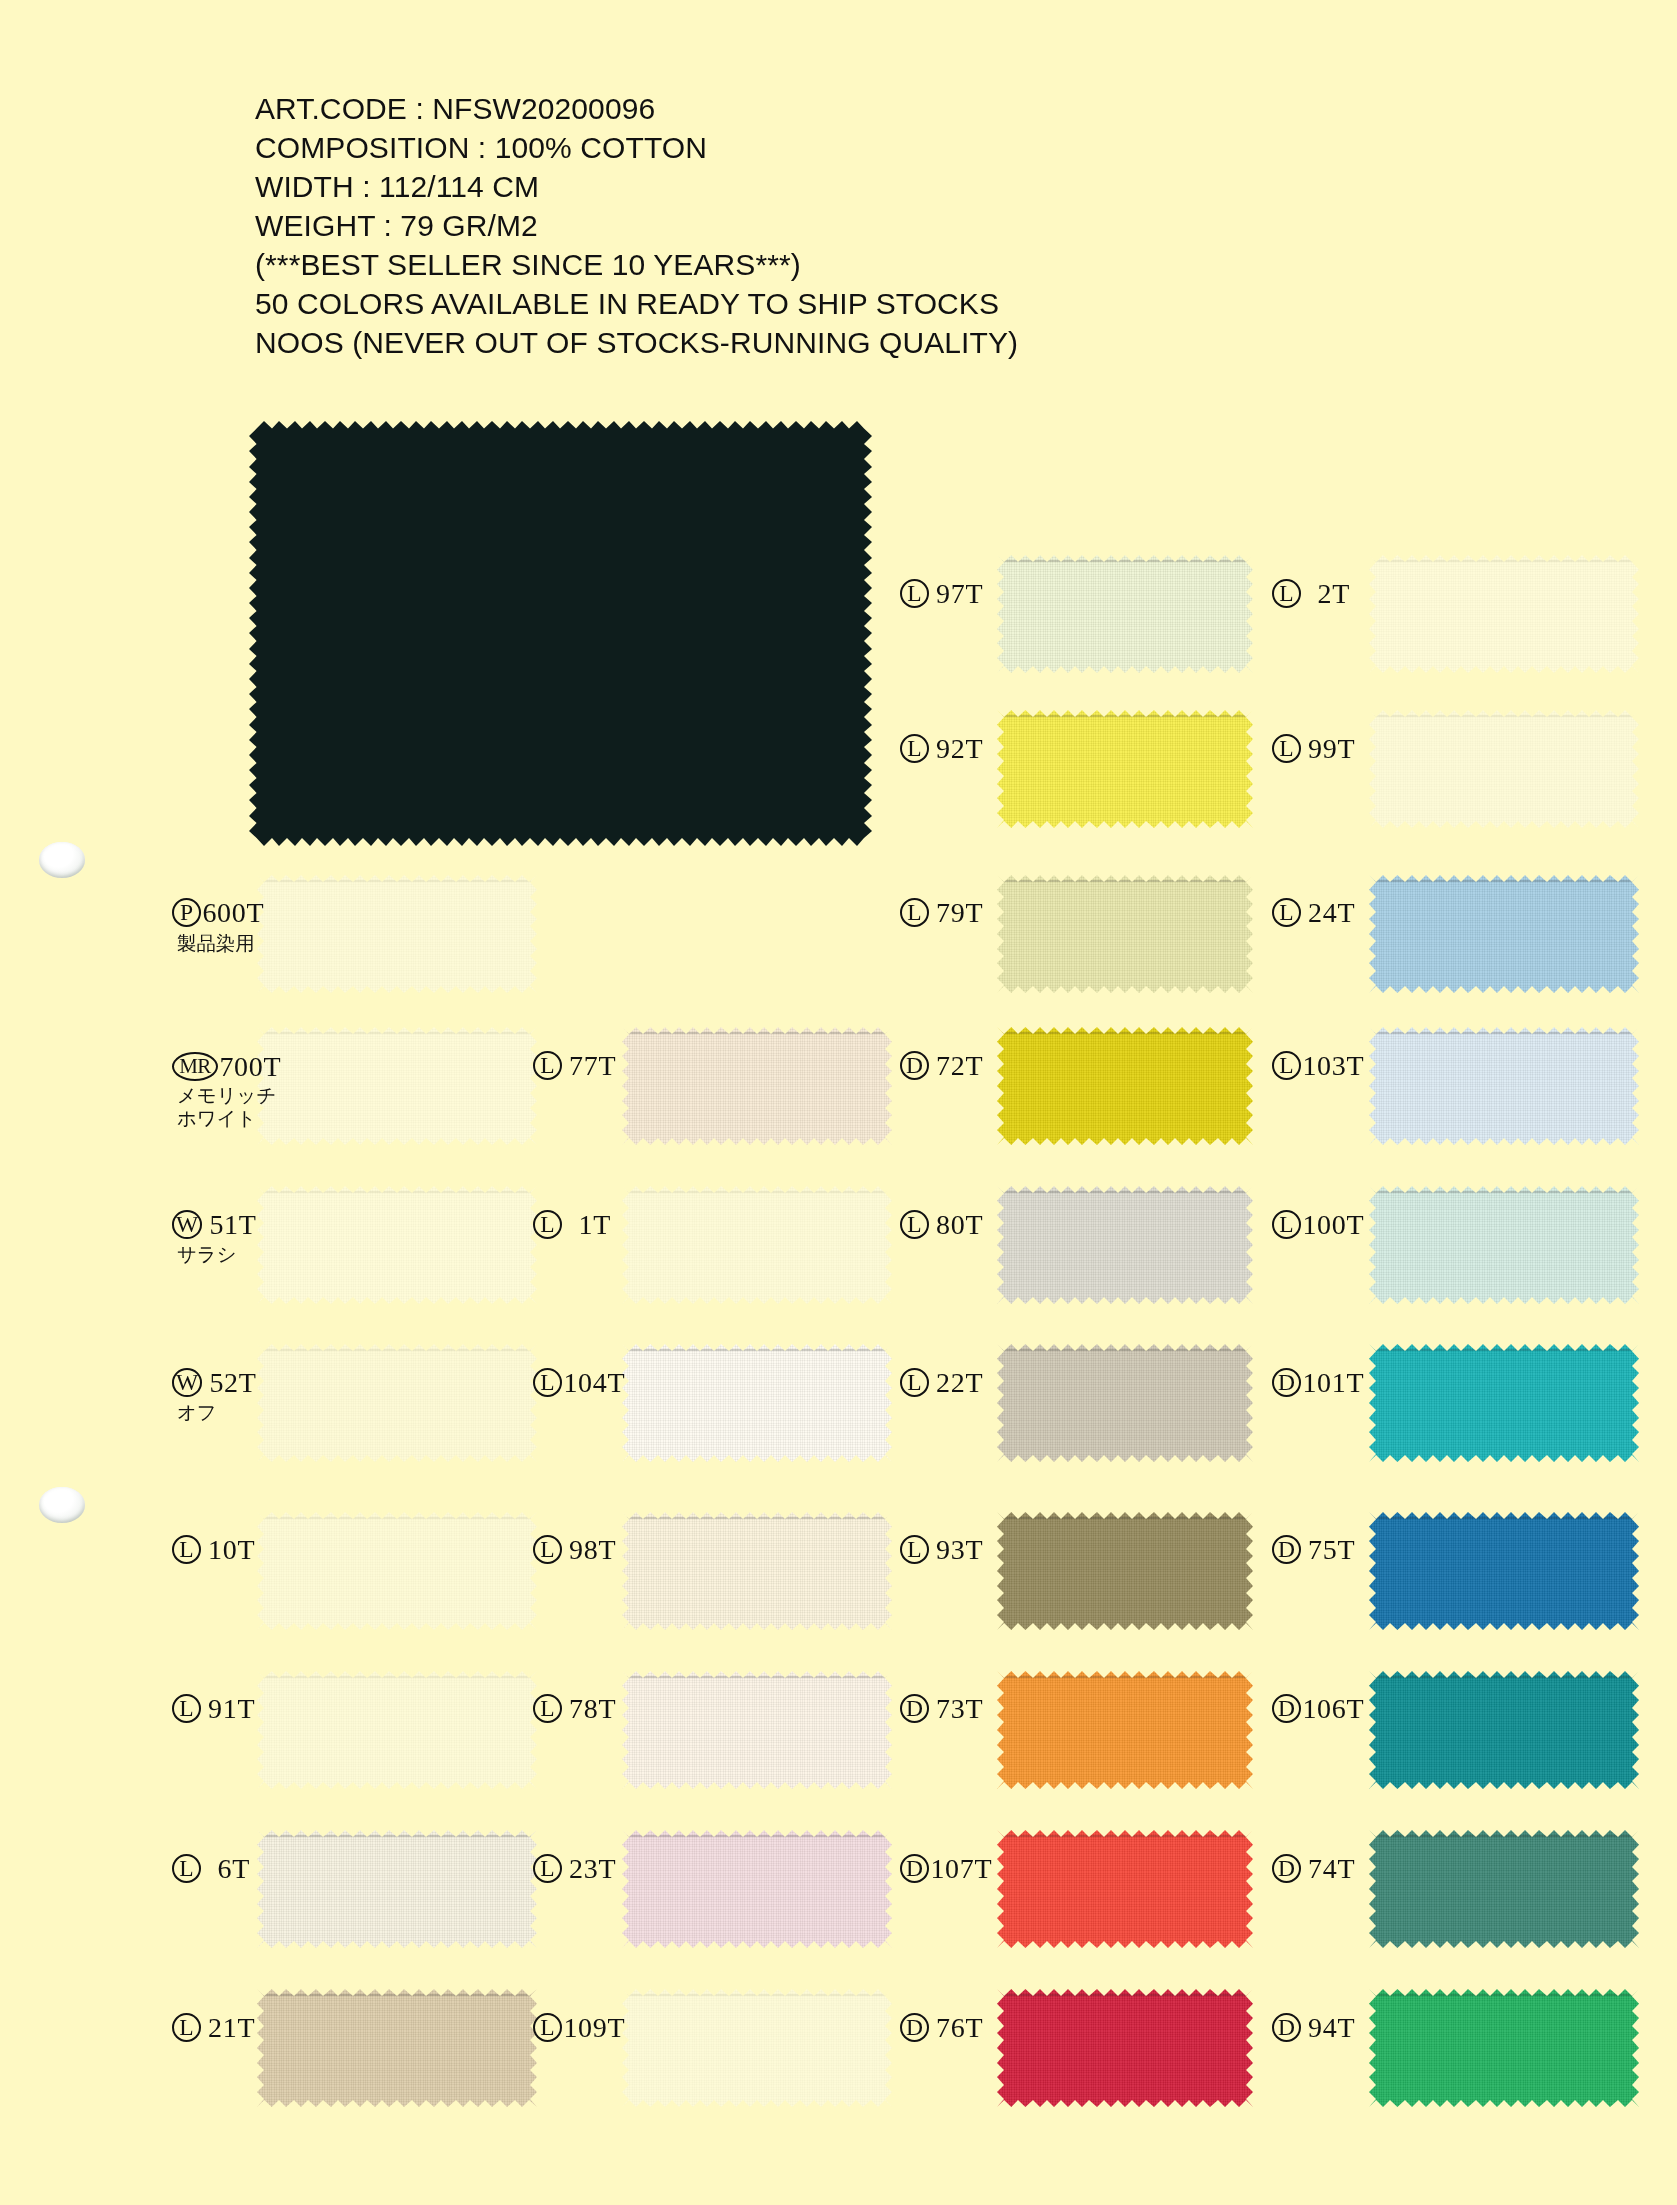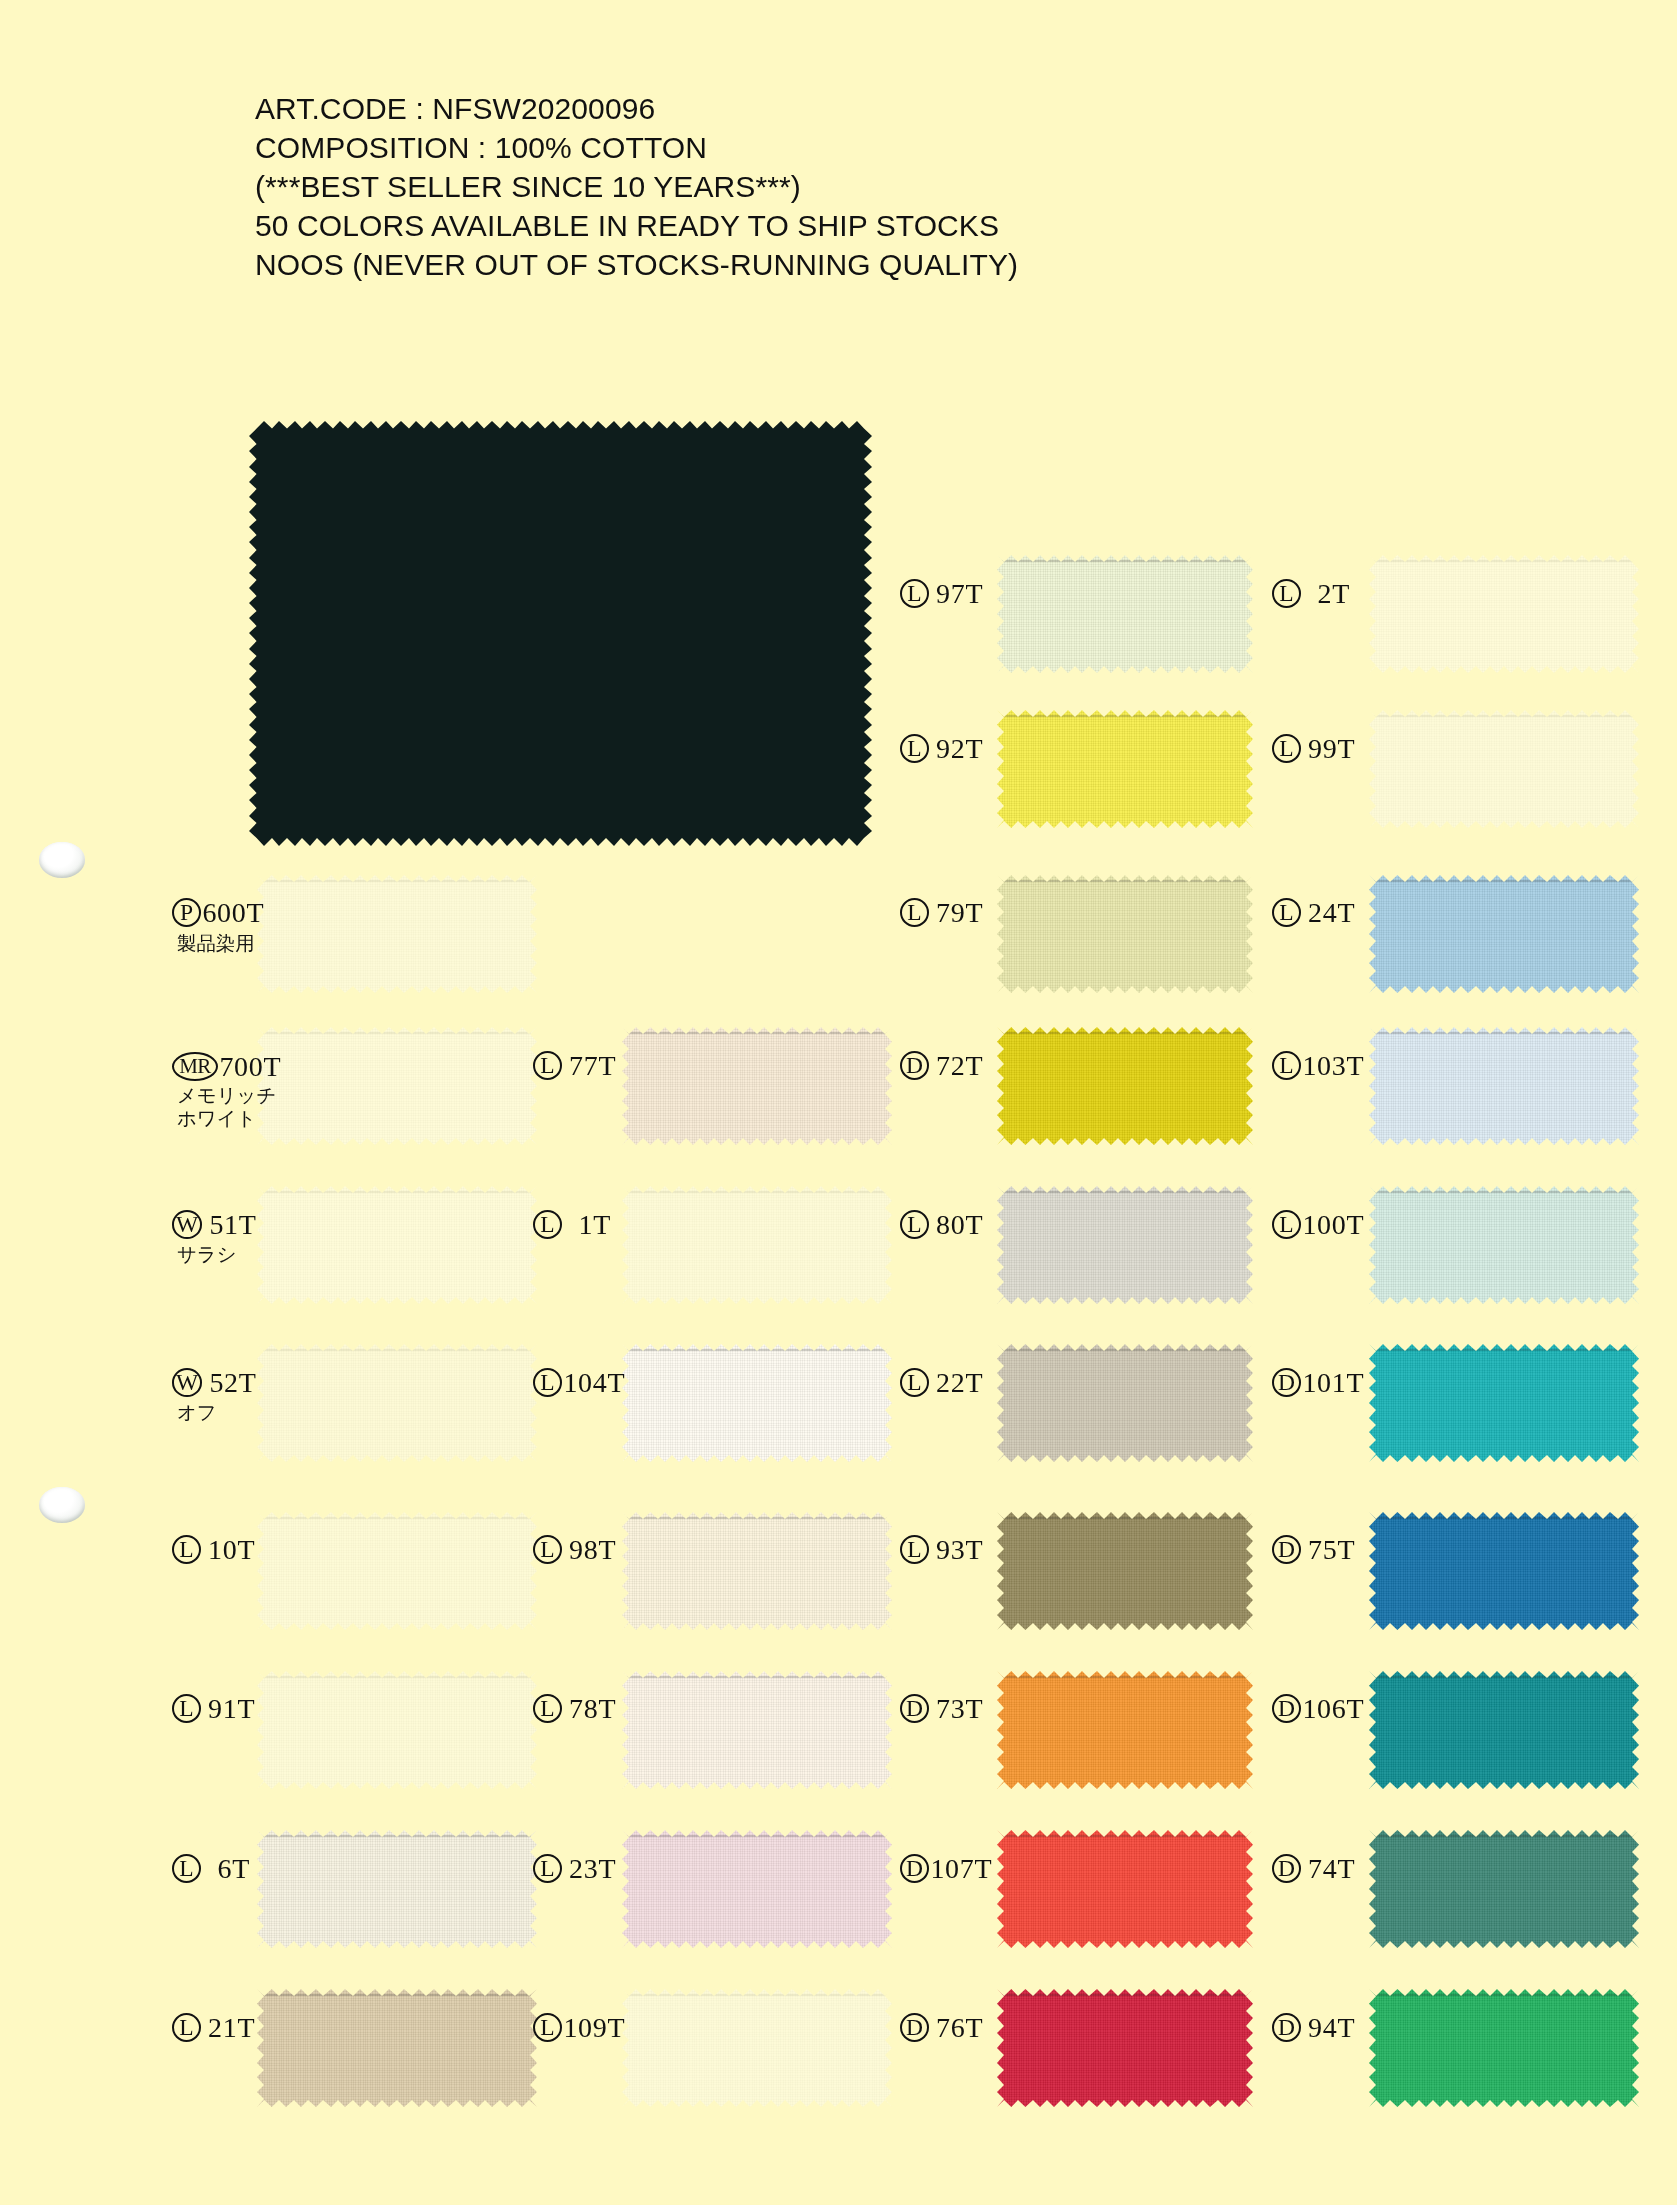--- a/index.html
+++ b/index.html
@@ -128,20 +128,22 @@
   }
 </style>
 </head>
 <body>
 
 <div id="page">
 
   <div id="spec-block">
     <div class="spec-line">ART.CODE : NFSW20200096</div>
     <div class="spec-line">COMPOSITION : 100% COTTON</div>
+    <div class="spec-line">WIDTH : 112/114 CM</div>
+    <div class="spec-line">WEIGHT : 79 GR/M2</div>
     <div class="spec-line">(***BEST SELLER SINCE 10 YEARS***)</div>
     <div class="spec-line">50 COLORS AVAILABLE IN READY TO SHIP STOCKS</div>
     <div class="spec-line">NOOS (NEVER OUT OF STOCKS-RUNNING QUALITY)</div>
   </div>
 
   <div class="punch-hole" style="left:39px; top:842px;"></div>
   <div class="punch-hole" style="left:39px; top:1487px;"></div>
 
   <div id="navy-swatch" style="background: rgb(14, 29, 28); clip-path: polygon(0px 0px, 7.6px 7.6px, 15px 0px, 23px 7.6px, 30px 0px, 38px 7.6px, 46px 0px, 53px 7.6px, 61px 0px, 68px 7.6px, 76px 0px, 84px 7.6px, 91px 0px, 99px 7.6px, 106px 0px, 114px 7.6px, 122px 0px, 129px 7.6px, 137px 0px, 144px 7.6px, 152px 0px, 160px 7.6px, 167px 0px, 175px 7.6px, 182px 0px, 190px 7.6px, 198px 0px, 205px 7.6px, 213px 0px, 220px 7.6px, 228px 0px, 235px 7.6px, 243px 0px, 251px 7.6px, 258px 0px, 266px 7.6px, 273px 0px, 281px 7.6px, 289px 0px, 296px 7.6px, 304px 0px, 311px 7.6px, 319px 0px, 327px 7.6px, 334px 0px, 342px 7.6px, 349px 0px, 357px 7.6px, 365px 0px, 372px 7.6px, 380px 0px, 387px 7.6px, 395px 0px, 403px 7.6px, 410px 0px, 418px 7.6px, 425px 0px, 433px 7.6px, 441px 0px, 448px 7.6px, 456px 0px, 463px 7.6px, 471px 0px, 479px 7.6px, 486px 0px, 494px 7.6px, 501px 0px, 509px 7.6px, 517px 0px, 524px 7.6px, 532px 0px, 539px 7.6px, 547px 0px, 555px 7.6px, 562px 0px, 570px 7.6px, 577px 0px, 585px 7.6px, 593px 0px, 600px 7.6px, 608px 0px, 615px 7.6px, 623px 0px, 623px 0px, 615px 7.6px, 623px 15px, 615px 23px, 623px 30px, 615px 38px, 623px 46px, 615px 53px, 623px 61px, 615px 68px, 623px 76px, 615px 83px, 623px 91px, 615px 99px, 623px 106px, 615px 114px, 623px 121px, 615px 129px, 623px 137px, 615px 144px, 623px 152px, 615px 159px, 623px 167px, 615px 175px, 623px 182px, 615px 190px, 623px 197px, 615px 205px, 623px 212px, 615px 220px, 623px 228px, 615px 235px, 623px 243px, 615px 250px, 623px 258px, 615px 266px, 623px 273px, 615px 281px, 623px 288px, 615px 296px, 623px 304px, 615px 311px, 623px 319px, 615px 326px, 623px 334px, 615px 342px, 623px 349px, 615px 357px, 623px 364px, 615px 372px, 623px 379px, 615px 387px, 623px 395px, 615px 402px, 623px 410px, 615px 417px, 623px 425px, 623px 425px, 615px 417px, 608px 425px, 600px 417px, 593px 425px, 585px 417px, 577px 425px, 570px 417px, 562px 425px, 555px 417px, 547px 425px, 539px 417px, 532px 425px, 524px 417px, 517px 425px, 509px 417px, 501px 425px, 494px 417px, 486px 425px, 479px 417px, 471px 425px, 463px 417px, 456px 425px, 448px 417px, 441px 425px, 433px 417px, 425px 425px, 418px 417px, 410px 425px, 403px 417px, 395px 425px, 387px 417px, 380px 425px, 372px 417px, 365px 425px, 357px 417px, 349px 425px, 342px 417px, 334px 425px, 327px 417px, 319px 425px, 311px 417px, 304px 425px, 296px 417px, 289px 425px, 281px 417px, 273px 425px, 266px 417px, 258px 425px, 251px 417px, 243px 425px, 235px 417px, 228px 425px, 220px 417px, 213px 425px, 205px 417px, 198px 425px, 190px 417px, 182px 425px, 175px 417px, 167px 425px, 160px 417px, 152px 425px, 144px 417px, 137px 425px, 129px 417px, 122px 425px, 114px 417px, 106px 425px, 99px 417px, 91px 425px, 84px 417px, 76px 425px, 68px 417px, 61px 425px, 53px 417px, 46px 425px, 38px 417px, 30px 425px, 23px 417px, 15px 425px, 7.6px 417px, 0px 425px, 0px 425px, 7.6px 417px, 0px 410px, 7.6px 402px, 0px 395px, 7.6px 387px, 0px 379px, 7.6px 372px, 0px 364px, 7.6px 357px, 0px 349px, 7.6px 342px, 0px 334px, 7.6px 326px, 0px 319px, 7.6px 311px, 0px 304px, 7.6px 296px, 0px 288px, 7.6px 281px, 0px 273px, 7.6px 266px, 0px 258px, 7.6px 250px, 0px 243px, 7.6px 235px, 0px 228px, 7.6px 220px, 0px 212px, 7.6px 205px, 0px 197px, 7.6px 190px, 0px 182px, 7.6px 175px, 0px 167px, 7.6px 159px, 0px 152px, 7.6px 144px, 0px 137px, 7.6px 129px, 0px 121px, 7.6px 114px, 0px 106px, 7.6px 99px, 0px 91px, 7.6px 83px, 0px 76px, 7.6px 68px, 0px 61px, 7.6px 53px, 0px 46px, 7.6px 38px, 0px 30px, 7.6px 23px, 0px 15px, 7.6px 7.6px, 0px 0px);">
       <div class="tex"></div>

